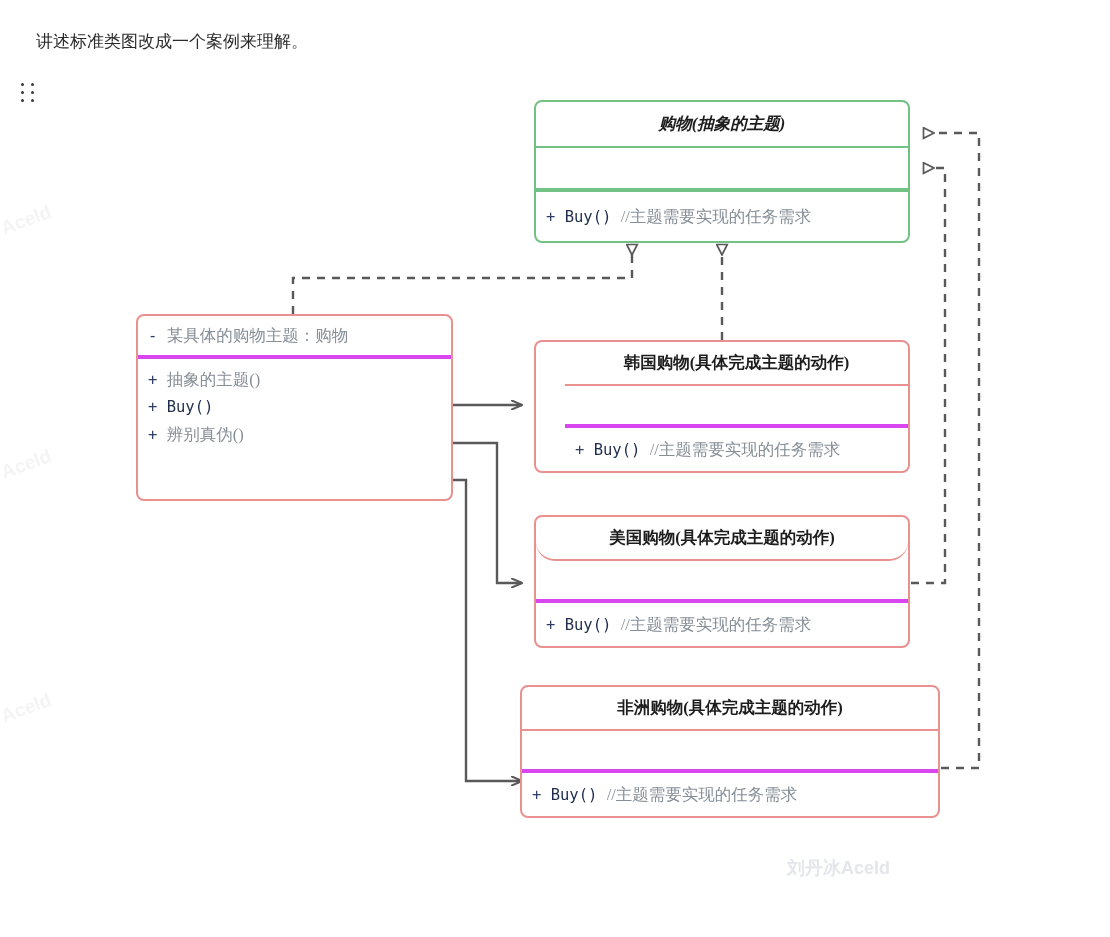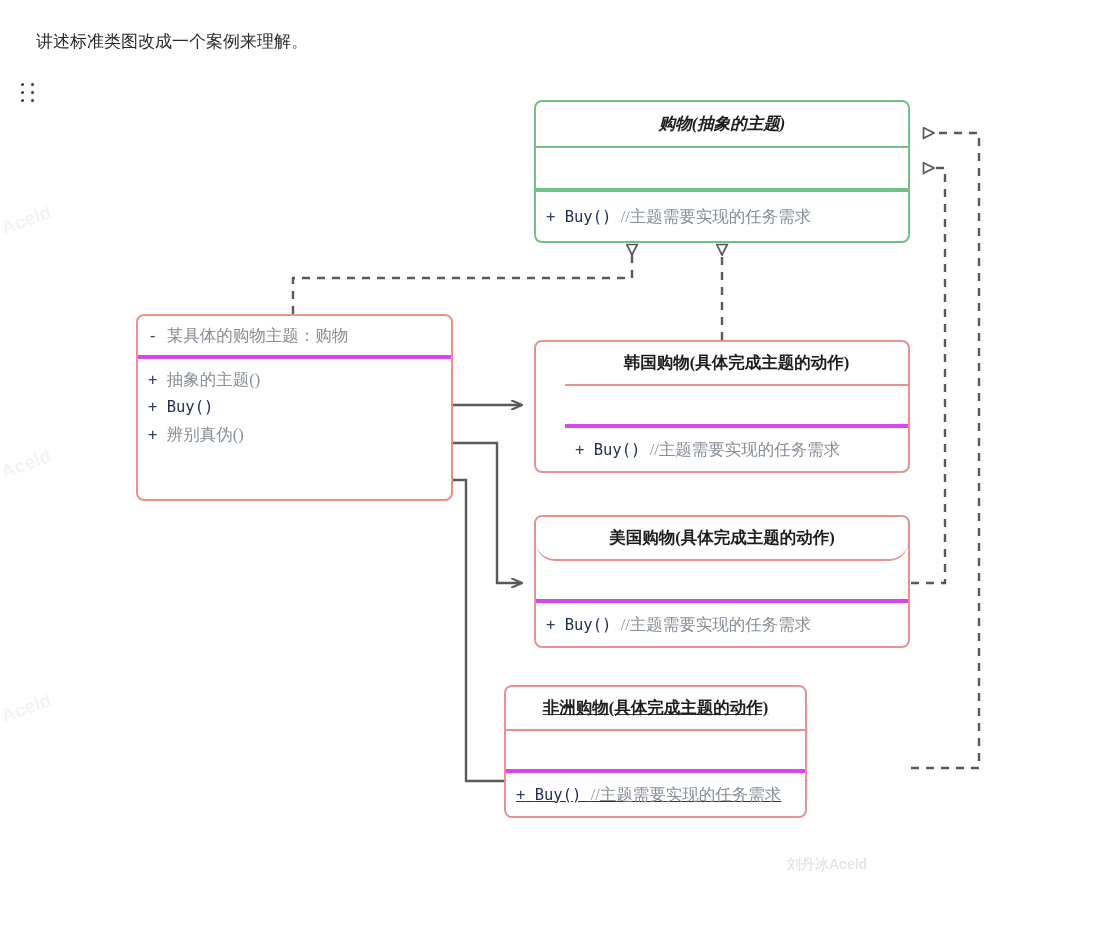--- a/index.html
+++ b/index.html
@@ -58,21 +58,21 @@
     color: #f4f4f4;
     transform: rotate(-20deg);
     transform-origin: left center;
     white-space: nowrap;
     user-select: none;
   }
   .wm-bottom {
     position: absolute;
     left: 787px;
     top: 856px;
-    font-size: 14px;
+    font-size: 18px;
     font-weight: bold;
     color: #e3e6ea;
     white-space: nowrap;
     user-select: none;
   }
 
   
   .uml-box {
     position: absolute;
     box-sizing: border-box;
@@ -244,21 +244,21 @@
   <div class="uml-title" style="height:44px;border-radius:19px;">美国购物(具体完成主题的动作)</div>
   <div class="uml-attrs" style="height:42px;"></div>
   <div class="uml-methods" style="height:43px;">
     <div class="member">
       <span class="sigil">+</span>
       <span class="code">Buy() </span><span class="cn">//主题需要实现的任务需求</span>
     </div>
   </div>
 </div>
 
-<div class="uml-box" style="left:504px; top:685px; width:303px; height:133px;text-decoration:underline;">
+<div class="uml-box" style="left:520px; top:685px; width:420px; height:133px;">
   <div class="uml-title" style="height:44px;">非洲购物(具体完成主题的动作)</div>
   <div class="uml-attrs" style="height:42px;"></div>
   <div class="uml-methods" style="height:43px;">
     <div class="member">
       <span class="sigil">+</span>
       <span class="code">Buy() </span><span class="cn">//主题需要实现的任务需求</span>
     </div>
   </div>
 </div>
 

